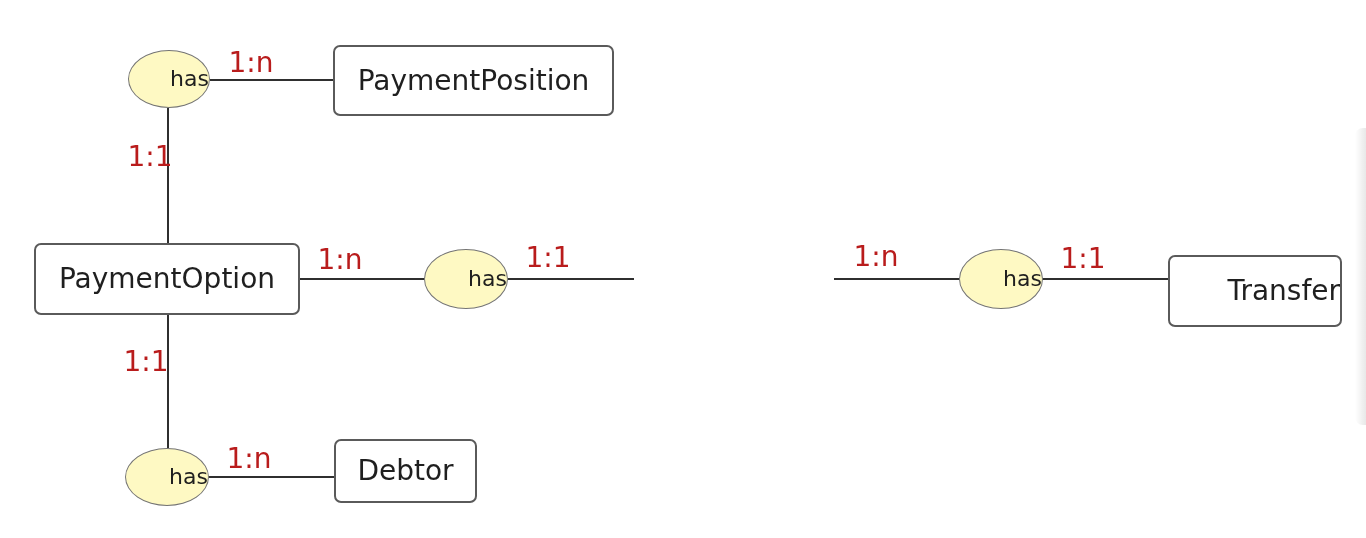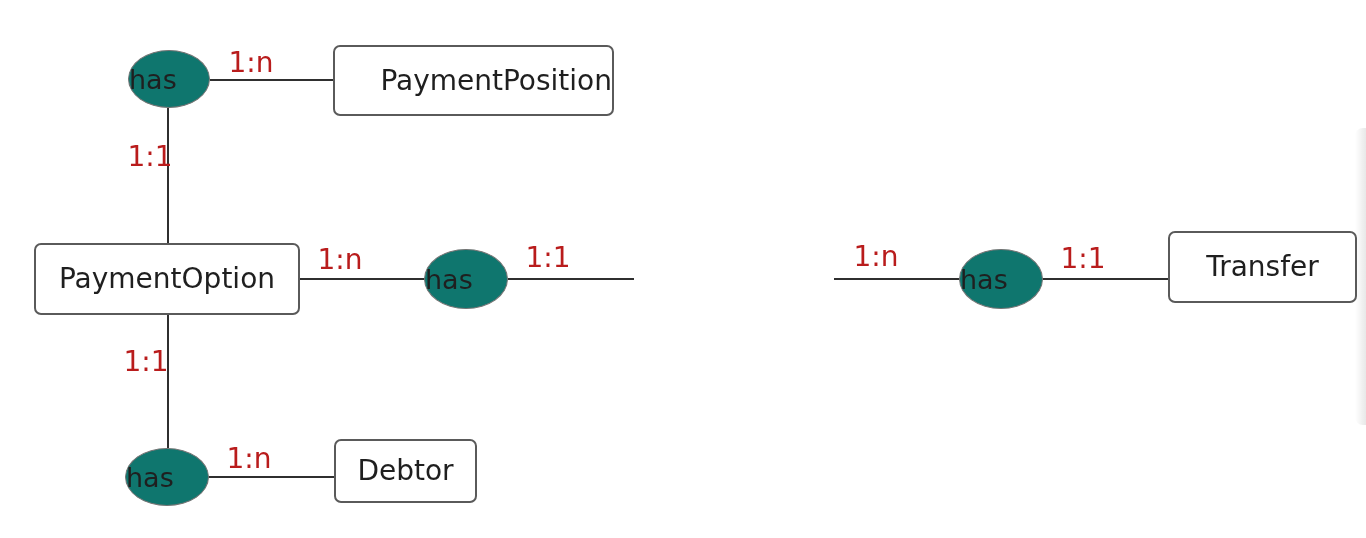--- a/index.html
+++ b/index.html
@@ -33,27 +33,27 @@
     align-items: center;
     justify-content: center;
     font-size: 28px;
     line-height: 1;
     white-space: nowrap;
     color: #1f1f1f;
   }
   .rel {
     position: absolute;
     box-sizing: border-box;
-    background: #0f766e;
+    background: #fef9c3;
     border: 1.5px solid #757575;
     border-radius: 50%;
     display: flex;
     align-items: center;
-    justify-content: flex-start;
-    font-size: 27px;
+    justify-content: flex-end;
+    font-size: 22px;
     line-height: 1;
     color: #1f1f1f;
   }
   .card {
     position: absolute;
     transform: translate(-50%, -50%);
     font-size: 28px;
     line-height: 1;
     white-space: nowrap;
     color: #b91c1c;
@@ -85,30 +85,30 @@
 
     <line x1="834" y1="279" x2="960" y2="279" stroke="#2f2f2f" stroke-width="2"></line>
 
     <line x1="1042" y1="279" x2="1169" y2="279" stroke="#2f2f2f" stroke-width="2"></line>
 
     <line x1="168" y1="314" x2="168" y2="448" stroke="#2f2f2f" stroke-width="2"></line>
 
     <line x1="208" y1="477" x2="335" y2="477" stroke="#2f2f2f" stroke-width="2"></line>
   </svg>
 
-  <div class="entity" style="left:333px; top:45px;  width:281px; height:71px;justify-content:flex-end;">
+  <div class="entity" style="left:333px; top:45px;  width:281px; height:71px;">
     <span>PaymentPosition</span>
   </div>
 
   <div class="entity" style="left:34px;  top:243px; width:266px; height:72px;">
     <span>PaymentOption</span>
   </div>
 
 
-  <div class="entity" style="left:1168px; top:231px; width:189px; height:72px;">
+  <div class="entity" style="left:1168px; top:255px; width:174px; height:72px;justify-content:flex-end;">
     <span>Transfer</span>
   </div>
 
   <div class="entity" style="left:334px; top:439px; width:143px; height:64px;">
     <span>Debtor</span>
   </div>
 
   <div class="rel" style="left:128px; top:50px;  width:82px; height:58px;">
     <span>has</span>
   </div>

